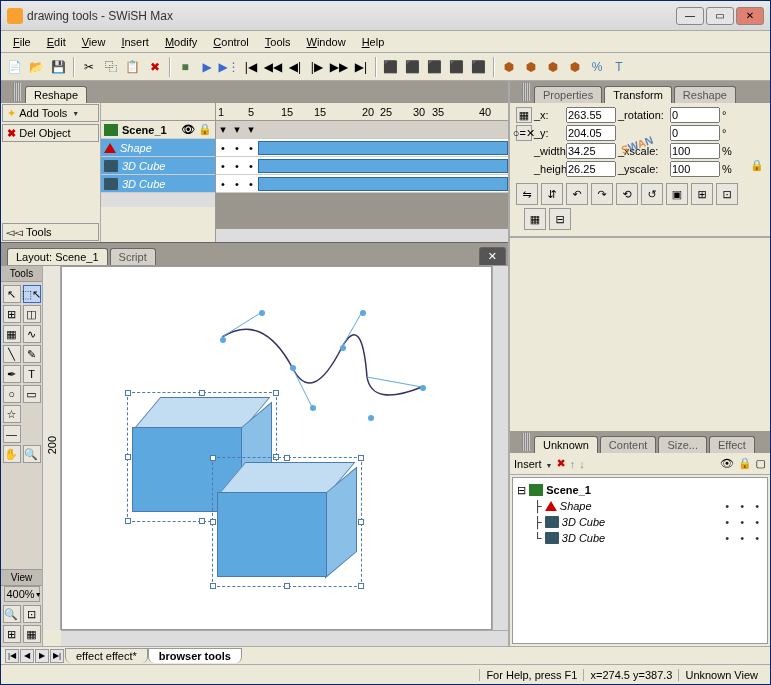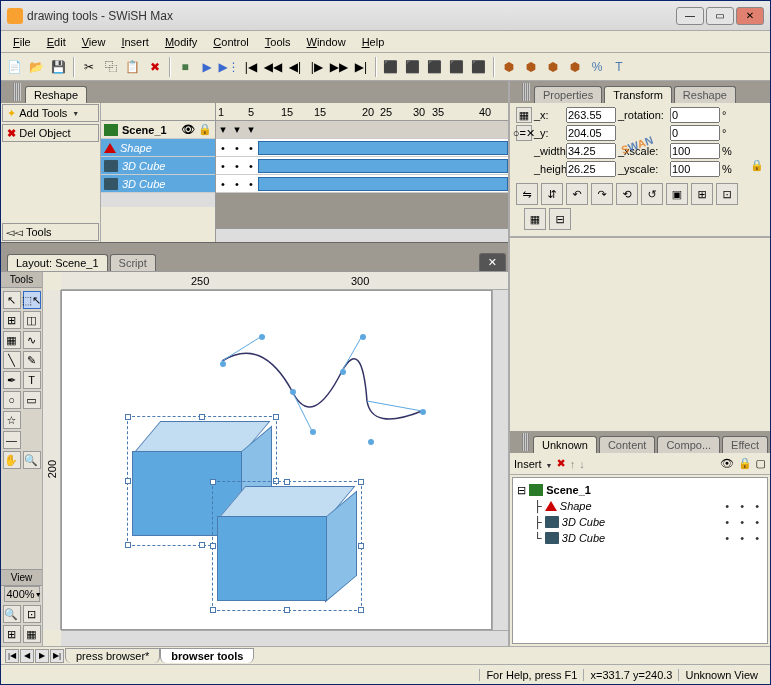--- a/index.html
+++ b/index.html
@@ -52,21 +52,21 @@
 .tl-tracks{ flex:1; display:flex; flex-direction:column; overflow:hidden; position:relative;}
 .tl-ruler { height:18px; background:#ece9d8; border-bottom:1px solid #999; position:relative; font-size:9px;}
 .tl-ruler span{ position:absolute; top:3px;}
 .trackrow { height:18px; background:#fff; border-bottom:1px solid #ccc; display:flex; align-items:center;}
 .trackrow .dots { width:42px; display:flex; justify-content:space-around;}
 .trackrow .span { height:14px; flex:1; background:#5ea8e0; border:1px solid #2a6aa8;}
 .trackrow.heading { background:#d4d0c8;}
 .hscroll { height:14px; background:#ddd; border-top:1px solid #999;}
 
 
-.layout-tabs { height:28px; background:#9e9a91; display:flex; align-items:flex-end; padding-left: 6px;}
+.layout-tabs { height:22px; background:#9e9a91; display:flex; align-items:flex-end; padding-left: 6px;}
 .layout-body { flex:1; display:flex; background:#ece9d8; border-top:1px solid #999; position:relative;}
 .toolbar-vert { width:42px; background:#d8d4ca; display:flex; flex-direction:column; align-items:center; border-right:1px solid #aaa;}
 .toolhead{ font-size:10px; padding:2px; background:#c0bcb3; border-bottom:1px solid #999; width:100%; text-align:center;}
 .toolgrid{ display:grid; grid-template-columns: 18px 18px; gap:2px; padding:3px;}
 .tg { width:18px; height:18px; border:1px solid #999; background:#e8e6dd; display:flex; align-items:center; justify-content:center; font-size:11px;}
 .tg.sel{ background:#c2d5f2; border-color:#3169c6;}
 .viewhead { font-size:10px; padding:2px; background:#c0bcb3; border-top:1px solid #999; border-bottom:1px solid #999; width:100%; text-align:center;}
 .zoomsel { width:36px; height:16px; font-size:10px; border:1px solid #999; text-align:left; padding-left:2px; display:flex; align-items:center;}
 .zoomsel .dd { font-size: 7px; margin-left: auto; margin-right: 2px;}
 
@@ -306,24 +306,20 @@
           </div>
         <div class="toolgrid">
           <div class="tg">🔍</div>
           <div class="tg">⊡</div>
           <div class="tg">⊞</div>
           <div class="tg">▦</div>
         </div>
       </div>
 
       <div class="canvas-wrap">
-        <div class="hruler">
-          <span style="left:130px">250</span>
-          <span style="left:290px">300</span>
-        </div>
         <div class="canvas-inner">
           <div class="vruler">
             <span style="top:170px">200</span>
           </div>
           <div class="canvas">
 
             <svg class="curve" style="left:150px; top:40px;" width="230" height="120">
               <path d="M10,30 Q50,5 80,60 Q100,100 130,40 Q150,5 155,70 Q160,100 210,80" stroke="#336" fill="none" stroke-width="1.5"></path>
               <line x1="10" y1="30" x2="50" y2="5" stroke="#5ea8e0"></line>
               <line x1="80" y1="60" x2="100" y2="100" stroke="#5ea8e0"></line>
@@ -431,21 +427,21 @@
         <div class="tg">⊟</div>
       </div>
     </div>
 
     <div style="flex:1"></div>
 
     <div class="panel-tabs">
       <div class="grip"></div>
       <div class="ptab active">Unknown</div>
       <div class="ptab inactive">Content</div>
-      <div class="ptab inactive">Compo...</div>
+      <div class="ptab inactive">Size...</div>
       <div class="ptab inactive">Effect</div>
     </div>
     <div class="outline-panel">
       <div class="outl-toolbar">
         <span><span>Insert</span> <span class="dd">▼</span></span>
         <span style="color:#c00;">✖</span>
         <span style="color:#888;">↑</span>
         <span style="color:#888;">↓</span>
         <span style="flex:1"></span>
         <span>👁</span>
@@ -485,22 +481,22 @@
       </div>
     </div>
   </div>
 </div>
 
 <div class="doc-tabs">
   <div class="navbtn">|◀</div>
   <div class="navbtn">◀</div>
   <div class="navbtn">▶</div>
   <div class="navbtn">▶|</div>
-  <div class="dtab">press browser*</div>
+  <div class="dtab">effect effect*</div>
   <div class="dtab active">browser tools</div>
 </div>
 
 <div class="statusbar">
   <span style="flex:1"></span>
   <span class="cell">For Help, press F1</span>
-  <span class="cell">x=331.7 y=240.3</span>
+  <span class="cell">x=274.5 y=387.3</span>
   <span class="cell">Unknown View</span>
 </div>
 
 </body></html>

